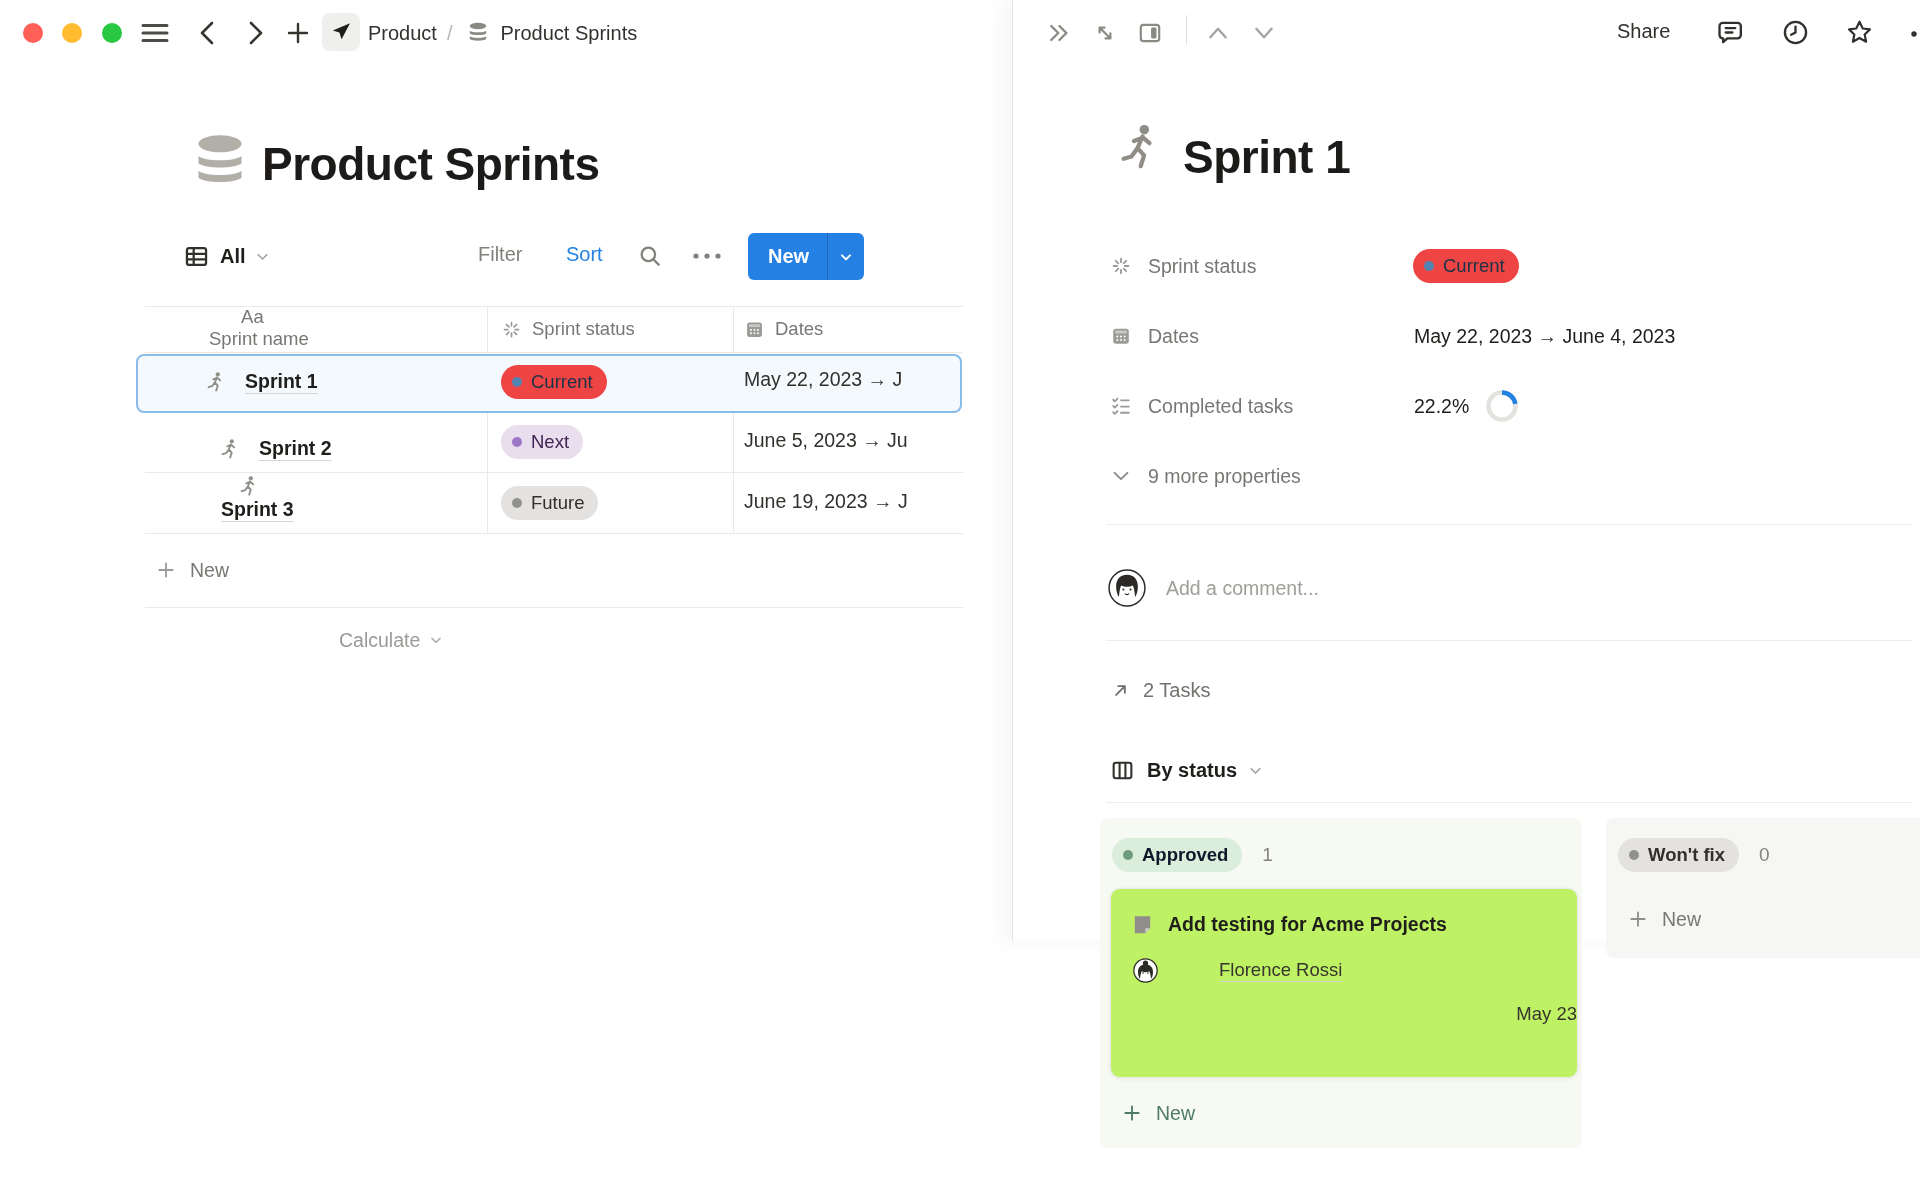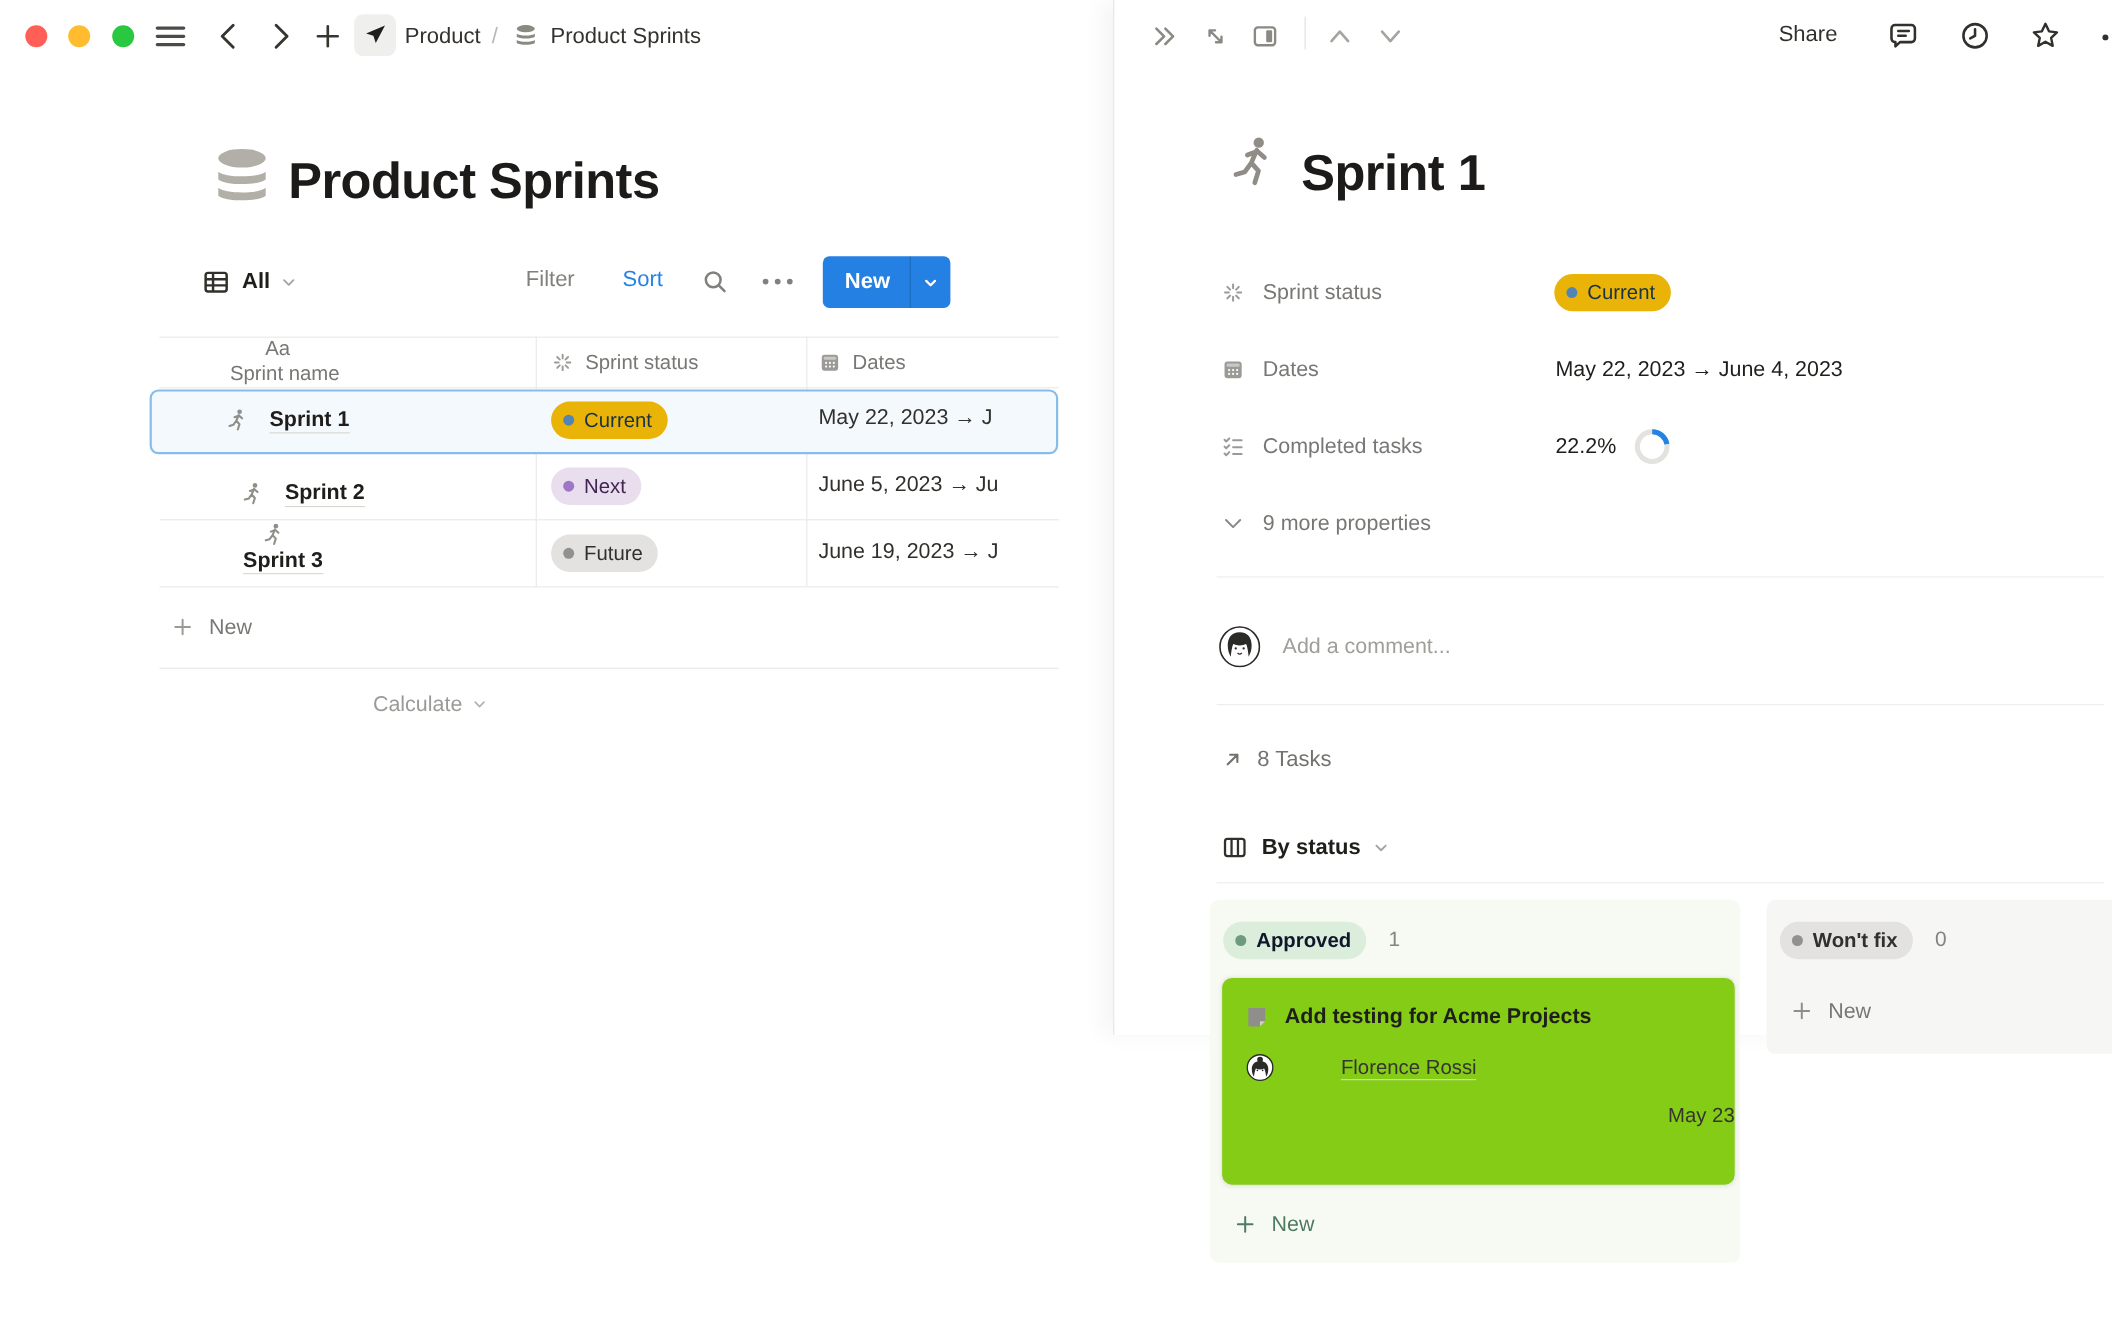--- a/index.html
+++ b/index.html
@@ -32,21 +32,21 @@
   .hline{background:#e9e9e8;height:1px;}
   .vline{background:#e9e9e8;width:1px;}
   .th{font-size:18.5px;color:#787774;white-space:nowrap;}
   .cell-name{font-size:19.5px;font-weight:600;color:#1f1e1b;border-bottom:1.5px solid #d8d6d0;white-space:nowrap;}
   .cell-date{font-size:19.5px;color:#32302c;white-space:nowrap;}
   .sel-ring{border:2px solid #89bce9;background:#f3f9fd;border-radius:8px;}
 
   .pill{display:inline-flex;align-items:center;height:34px;border-radius:17px;padding:0 14px 0 11px;
         font-size:18.5px;font-weight:500;white-space:nowrap;}
   .pill .dot{width:10px;height:10px;border-radius:50%;margin-right:9px;}
-  .pill-blue{background:#eab308;color:#183347;} .pill-blue .dot{background:#5285b3;}
+  .pill-blue{background:#ef4444;color:#183347;} .pill-blue .dot{background:#5285b3;}
   .pill-purple{background:#e8deee;color:#412454;} .pill-purple .dot{background:#9d77c5;}
   .pill-gray{background:#e3e2e0;color:#32302c;} .pill-gray .dot{background:#91918e;}
   .pill-green{background:#dbeddb;color:#0f172a;font-weight:700;} .pill-green .dot{background:#6c9b7d;}
 
   .newrow{font-size:19.5px;color:#787774;}
   .calc{font-size:19.5px;color:#9b9a97;}
 
   
   .peek{left:1012px;top:0;width:957px;height:941px;background:#fff;border-left:1px solid #e4e4e3;
         box-shadow:-10px 0 20px rgba(0,0,0,0.045);text-align:right;}
@@ -55,21 +55,21 @@
   .share{font-size:20px;color:#32302c;font-weight:500;}
   .prop-label{font-size:19.5px;color:#787774;white-space:nowrap;}
   .prop-value{font-size:19.5px;color:#1f1e1b;white-space:nowrap;}
   .more-props{font-size:19.5px;color:#787774;}
   .comment-ph{font-size:19.5px;color:#9f9e99;}
   .tasks-link{font-size:20px;color:#73726e;font-weight:500;}
   .board-title{font-size:20px;color:#1f1e1b;font-weight:700;}
   .group-count{font-size:19px;color:#85847f;}
   .col-tint-green{background:#f6faf3;border-radius:8px;}
   .col-tint-gray{background:#f6f6f5;border-radius:8px;}
-  .card{background:#84cc16;border:1px solid #ebebe9;border-radius:10px;box-shadow:0 1px 4px rgba(15,15,15,0.07);}
+  .card{background:#bef264;border:1px solid #ebebe9;border-radius:10px;box-shadow:0 1px 4px rgba(15,15,15,0.07);}
   .card-title{font-size:19.5px;font-weight:600;color:#1f1e1b;white-space:nowrap;}
   .card-sub{font-size:18.5px;color:#37352f;white-space:nowrap;}
   .uline{border-bottom:1.5px solid #d8d6d0;}
   .newg{font-size:19.5px;color:#4f7a63;}
   .newgray{font-size:19.5px;color:#787774;}
 </style>
 </head>
 <body>
 
 <div class="stage">
@@ -418,21 +418,21 @@
     </div>
 
     <div class="abs hline" style="left:93px;top:640px;width:807px;background:#ededeb;"></div>
 
     <div class="abs row" style="left:97px;top:672px;height:36px;">
       <span>
         <svg width="21" height="21" viewBox="0 0 24 24" fill="none" stroke="#73726e" stroke-width="2.2" stroke-linecap="round" stroke-linejoin="round">
             <path d="M7 17 L17 7 M9.5 7 H17 V14.5"></path>
           </svg>
       </span>
-      <span class="tasks-link" style="margin-left:12px;">8 Tasks</span>
+      <span class="tasks-link" style="margin-left:12px;">2 Tasks</span>
     </div>
 
     <div class="abs row" style="left:97px;top:750px;height:40px;">
       <span>
         <svg width="25" height="25" viewBox="0 0 24 24" fill="none" stroke="#32302c" stroke-width="2">
             <rect x="3.5" y="4.5" width="17" height="15" rx="2.2"></rect>
             <path d="M9.2 4.5 V19.5 M14.8 4.5 V19.5"></path>
           </svg>
       </span>
       <span class="board-title" style="margin-left:12px;">By status</span>

